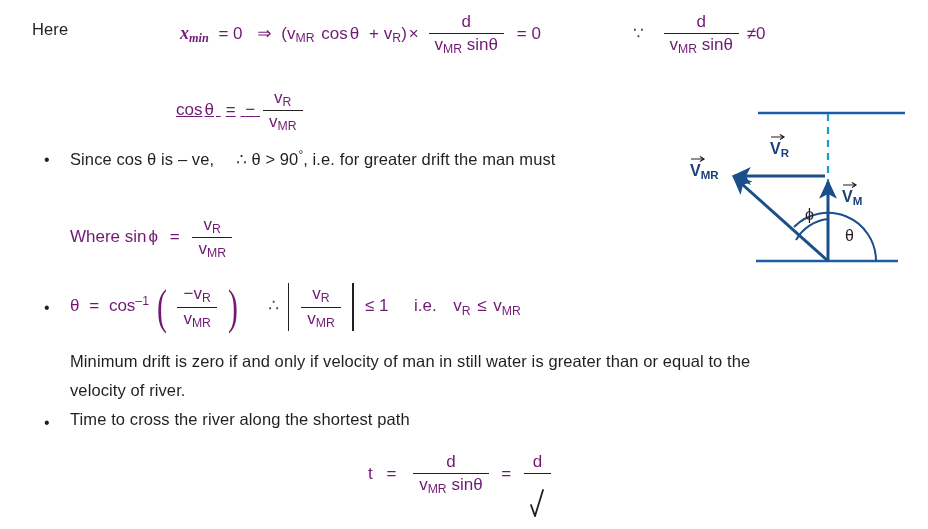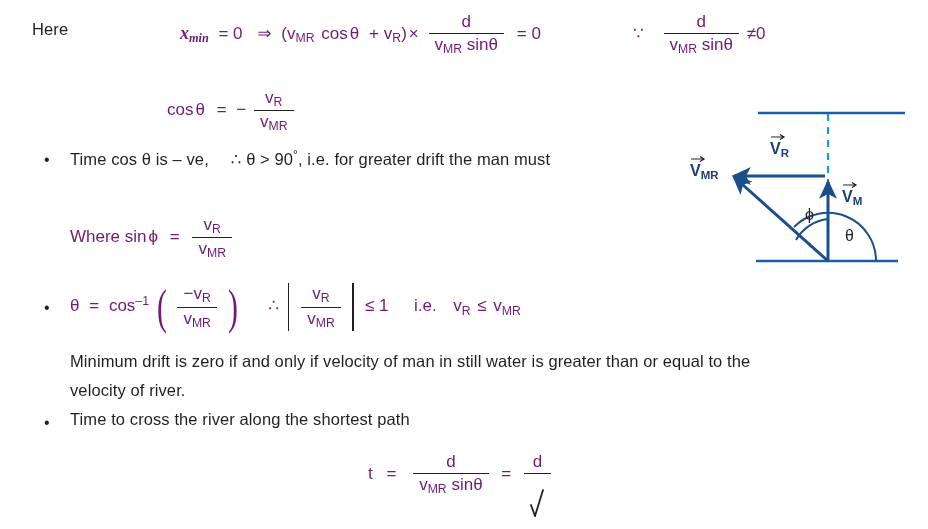--- a/index.html
+++ b/index.html
@@ -72,33 +72,33 @@
 
   <div class="abs math" style="left:633px;top:12px;">
     <span style="padding-right:12px;">∵</span>
     <span class="frac">
       <span class="num">d</span>
       <span class="den"><span>v</span><span class="sub">MR</span> <span>sin</span><span>θ</span></span>
     </span>
     <span>≠0</span>
   </div>
 
-  <div class="abs math" style="left:167px;top:88px;">
+  <div class="abs math" style="left:176px;top:88px;text-decoration:underline;">
     <span>cos</span><span class="thin">θ</span>
     <span class="op">=</span>
     <span>−</span>
     <span class="frac">
       <span class="num"><span>v</span><span class="sub">R</span></span>
       <span class="den"><span>v</span><span class="sub">MR</span></span>
     </span>
   </div>
 
   <div class="bullet" style="left:44px;top:152px;">•</div>
   <div class="abs txt" style="left:70px;top:148px;">
-    <span>Time cos θ is – ve,</span><span style="display:inline-block;width:22px;"></span><span>∴  θ &gt; 90</span><span class="sup">°</span><span>, i.e. for greater drift the man must</span>
+    <span>Since cos θ is – ve,</span><span style="display:inline-block;width:22px;"></span><span>∴  θ &gt; 90</span><span class="sup">°</span><span>, i.e. for greater drift the man must</span>
   </div>
 
   <div class="abs math" style="left:70px;top:215px;">
     <span>Where sin</span><span class="thin">ϕ</span>
     <span class="op">=</span>
     <span class="frac">
       <span class="num"><span>v</span><span class="sub">R</span></span>
       <span class="den"><span>v</span><span class="sub">MR</span></span>
     </span>
   </div>

